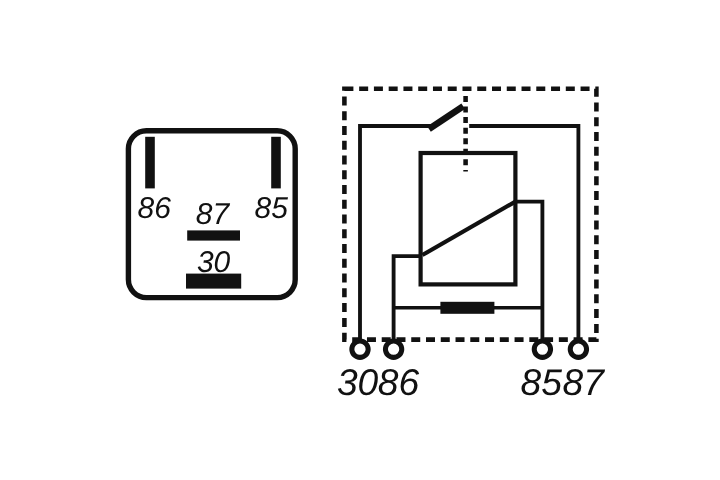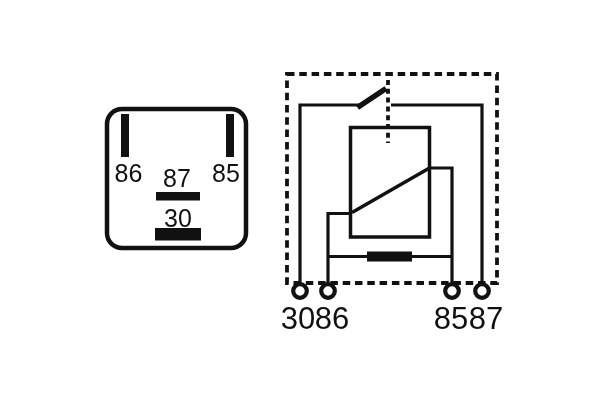--- a/index.html
+++ b/index.html
@@ -6,20 +6,21 @@
     margin: 0;
     padding: 0;
     background: var(--background, #ffffff);
   }
   .canvas {
     position: relative;
     width: 600px;
     height: 400px;
     background: var(--background, #ffffff);
     overflow: hidden;
+    font-style: italic;
   }
   svg {
     display: block;
   }
   .stroke {
     fill: none;
     stroke: var(--line, #111111);
   }
   .fill {
     fill: var(--line, #111111);

